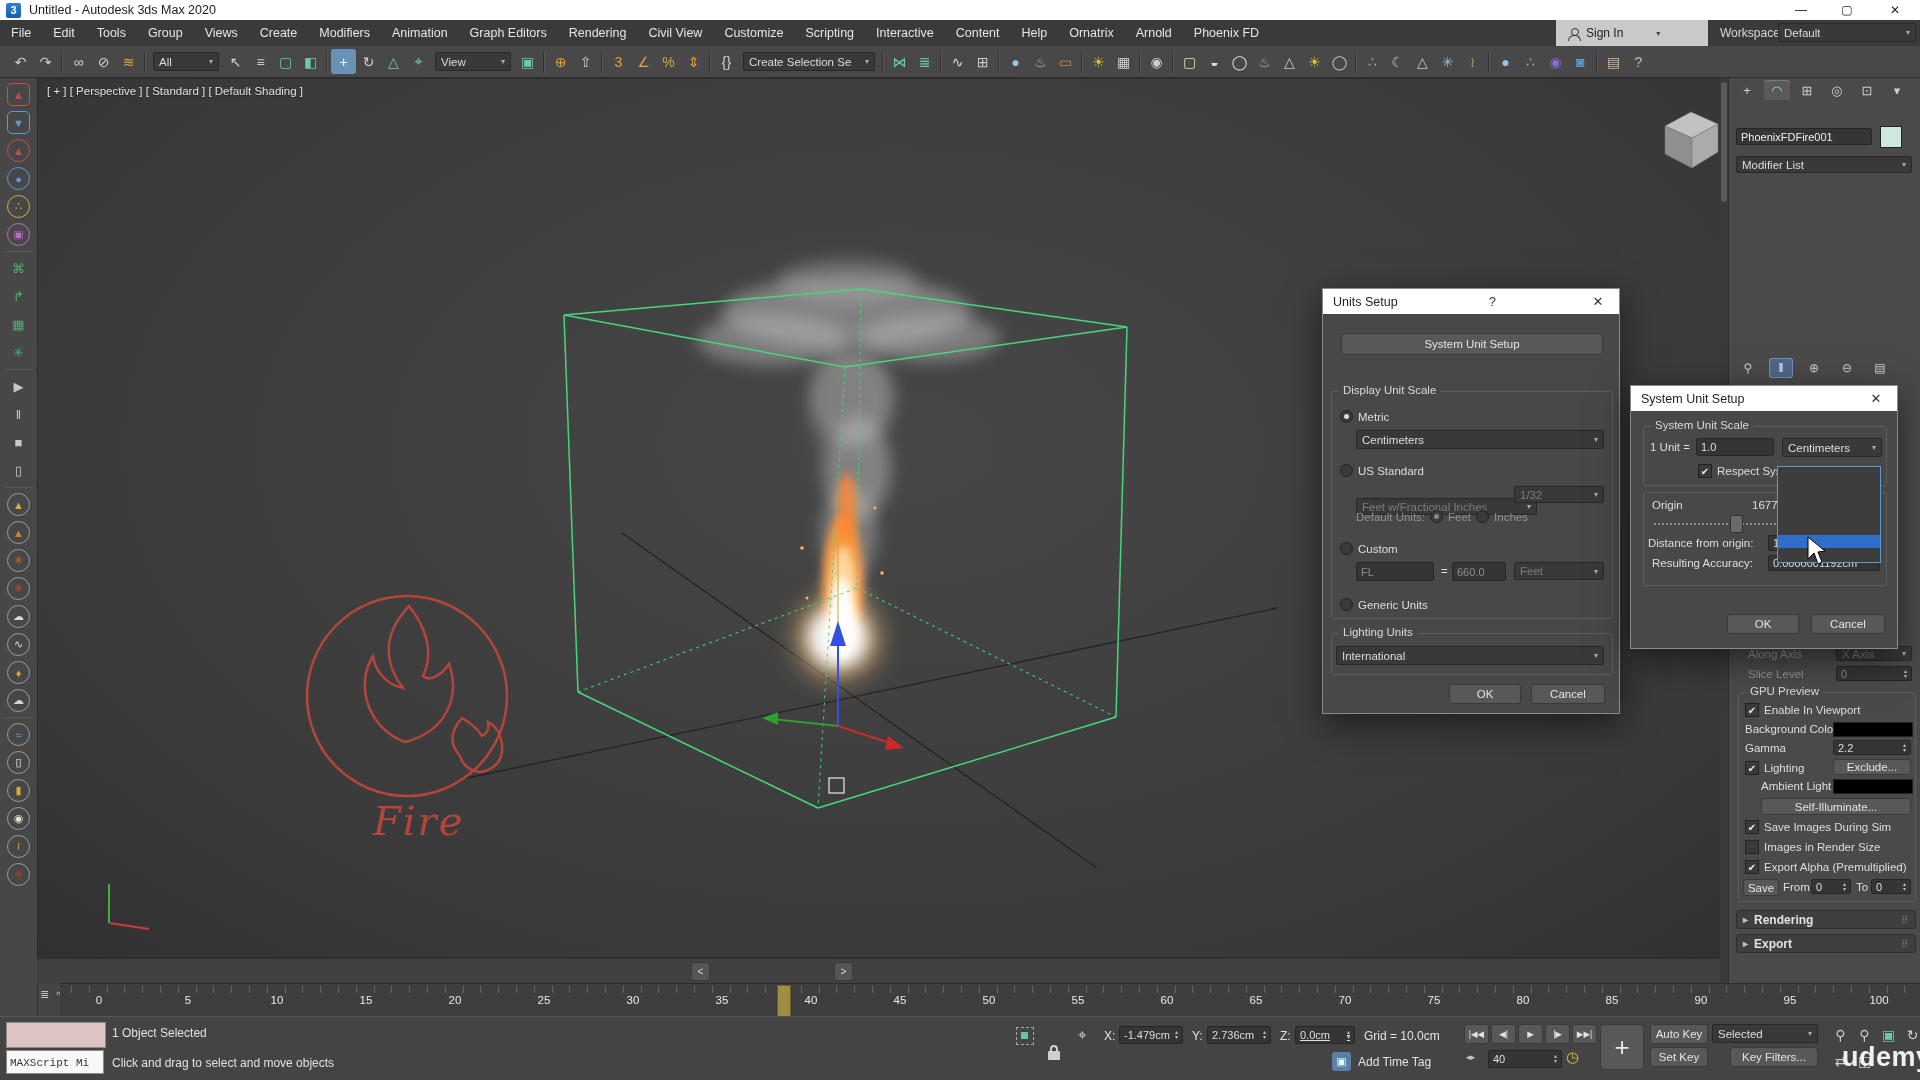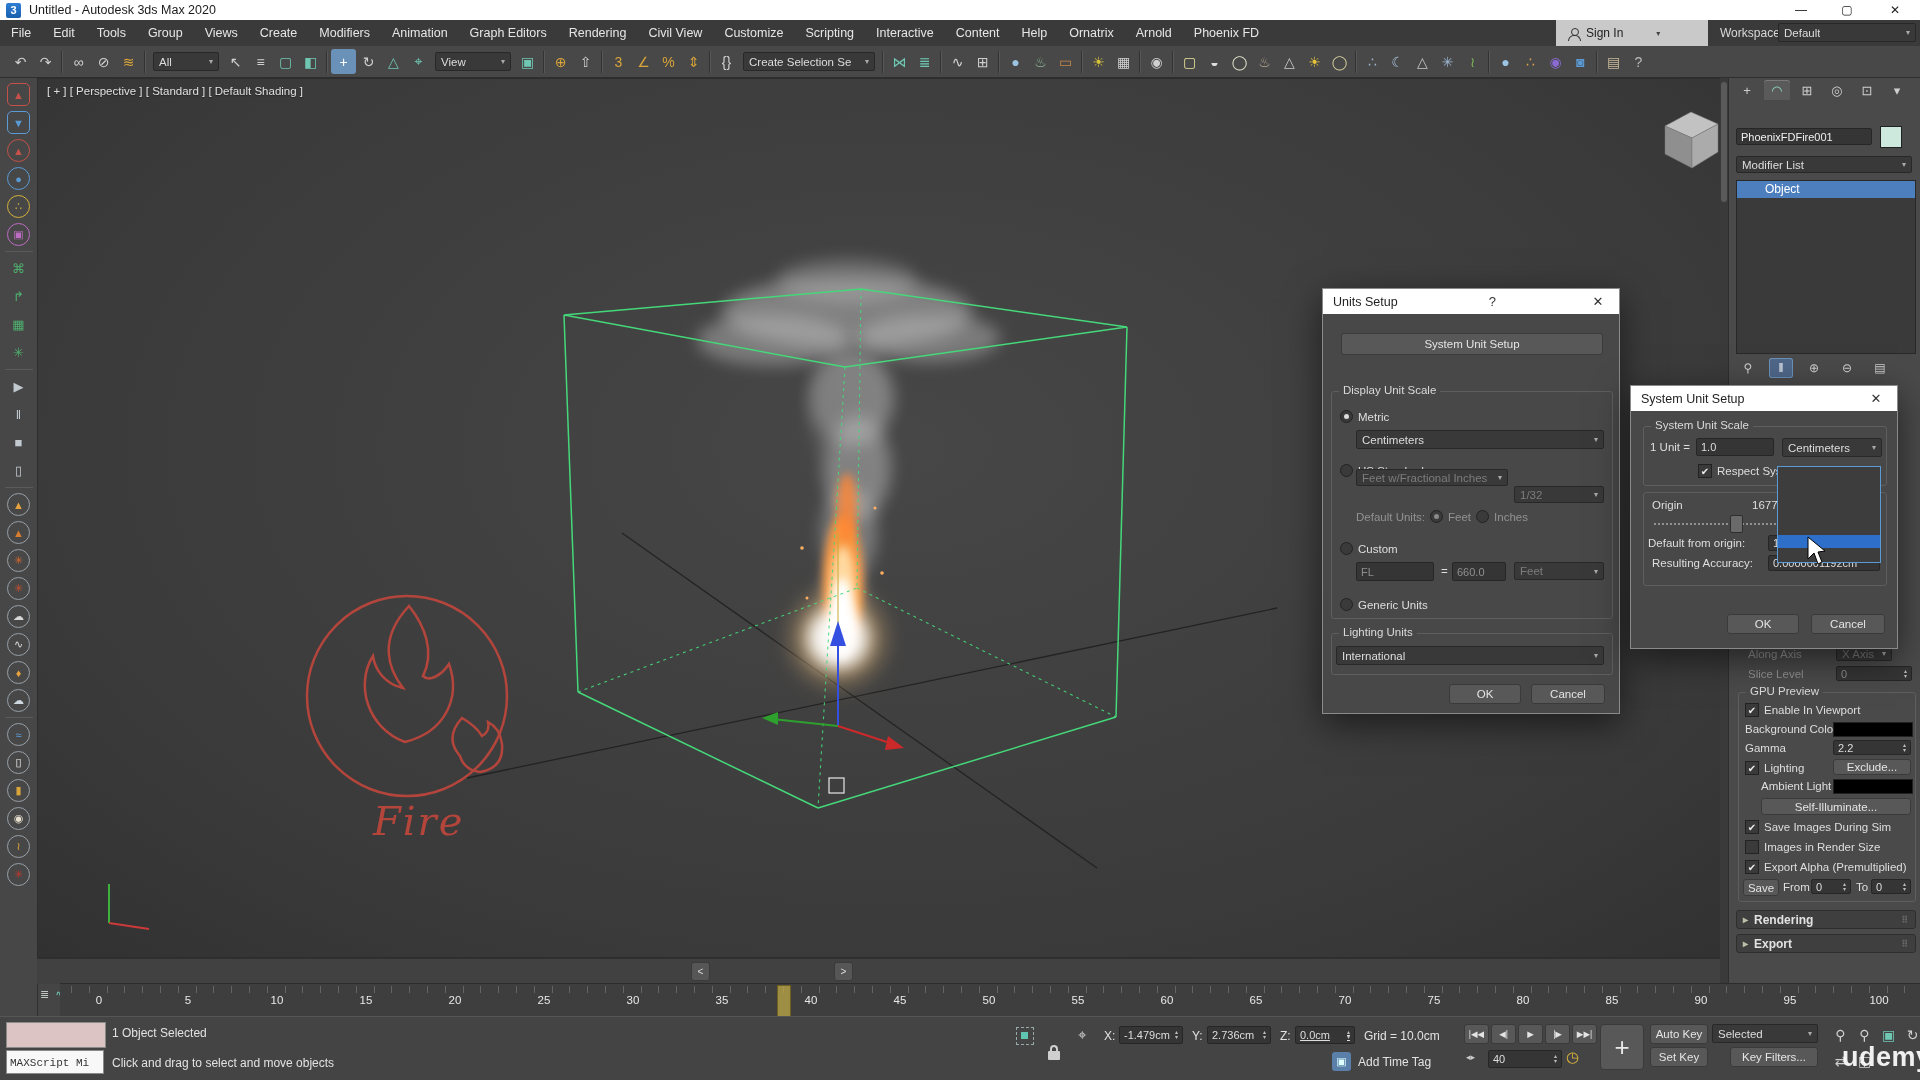--- a/index.html
+++ b/index.html
@@ -716,44 +716,41 @@
         <span>▾</span>
       </div>
     </div>
   <div class="abs fld" style="left:1736px;top:128px;width:136px;height:17px;color:#f0f0f0;">
     <span>PhoenixFDFire001</span>
   </div>
   <div class="abs" style="left:1880px;top:126px;width:20px;height:20px;background:#cde8dc;border:1px solid #222;"></div>
   <div class="abs combo" style="left:1736px;top:156px;width:176px;height:17px;">
     <span class="val">Modifier List</span>
   </div>
-  <div class="abs stacklist">
-    <div class="stackrow">Object</div>
-  </div>
   <div class="abs" style="left:1736px;top:358px;display:flex;gap:9px;">
 
   <div class="stkico">
         <span>⚲</span>
       </div>
       <div class="stkico active">
         <span>‖</span>
       </div>
       <div class="stkico">
         <span>⊕</span>
       </div>
       <div class="stkico">
         <span>⊖</span>
       </div>
       <div class="stkico">
         <span>▤</span>
       </div>
     </div>
 
   <span class="abs dim" style="left:1748px;top:648px;font-size:11.5px;">Along Axis</span>
-  <div class="abs combo disabled" style="left:1836px;top:646px;width:56px;height:15px;">
+  <div class="abs combo disabled" style="left:1836px;top:646px;width:76px;height:15px;">
     <span class="val">X Axis</span>
   </div>
   <span class="abs dim" style="left:1748px;top:668px;font-size:11.5px;">Slice Level</span>
   <div class="abs fld" style="left:1836px;top:666px;width:76px;height:15px;color:#8f8f8f;">
     <span>0</span>
       <span class="spin"></span>
   </div>
 
   <div class="abs grpbox" style="left:1738px;top:692px;width:176px;height:208px;">
     <span class="grplabel">GPU Preview</span>
@@ -828,21 +825,21 @@
         <span class="radio on"></span>
         <span>Metric</span>
       </div>
       <div class="combo" style="position:absolute;left:24px;top:38px;width:248px;">
         <span class="val">Centimeters</span>
       </div>
       <div class="prow" style="position:absolute;left:8px;top:72px;">
         <span class="radio"></span>
         <span>US Standard</span>
       </div>
-      <div class="combo disabled" style="position:absolute;left:24px;top:77px;width:152px;height:17px;">
+      <div class="combo disabled" style="position:absolute;left:24px;top:106px;width:181px;height:17px;">
         <span class="val">Feet w/Fractional Inches</span>
       </div>
       <div class="combo disabled" style="position:absolute;left:182px;top:94px;width:90px;height:17px;">
         <span class="val">1/32</span>
       </div>
       <div class="prow dim" style="position:absolute;left:24px;top:118px;text-align:right;">
         <span>Default Units:</span>
         <span class="radio dim on"></span>
         <span>Feet</span>
         <span class="radio"></span>
@@ -894,21 +891,21 @@
       <div class="prow" style="position:absolute;left:54px;top:37px;">
         <span class="chk on"></span>
         <span>Respect Syste</span>
       </div>
     </div>
     <div class="grpbox" style="position:absolute;left:12px;top:106px;width:242px;height:92px;">
       <span class="prow" style="position:absolute;left:8px;top:6px;">Origin</span>
       <span class="prow" style="position:absolute;left:108px;top:6px;">1677</span>
       <div class="dotted" style="position:absolute;left:10px;top:30px;width:222px;"></div>
       <div class="slhandle" style="position:absolute;left:86px;top:22px;"></div>
-      <span class="prow" style="position:absolute;left:4px;top:44px;">Default from origin:</span>
+      <span class="prow" style="position:absolute;left:4px;top:44px;">Distance from origin:</span>
       <div class="fld" style="position:absolute;left:124px;top:42px;width:56px;height:16px;">
         <span>1.0cm</span>
       </div>
       <span class="prow" style="position:absolute;left:8px;top:64px;">Resulting Accuracy:</span>
       <div class="fld" style="position:absolute;left:124px;top:62px;width:112px;height:16px;">
         <span>0.0000001192cm</span>
       </div>
     </div>
     <div class="btn" style="position:absolute;left:96px;top:228px;width:72px;height:20px;">OK</div>
     <div class="btn" style="position:absolute;left:180px;top:228px;width:74px;height:20px;">Cancel</div>

